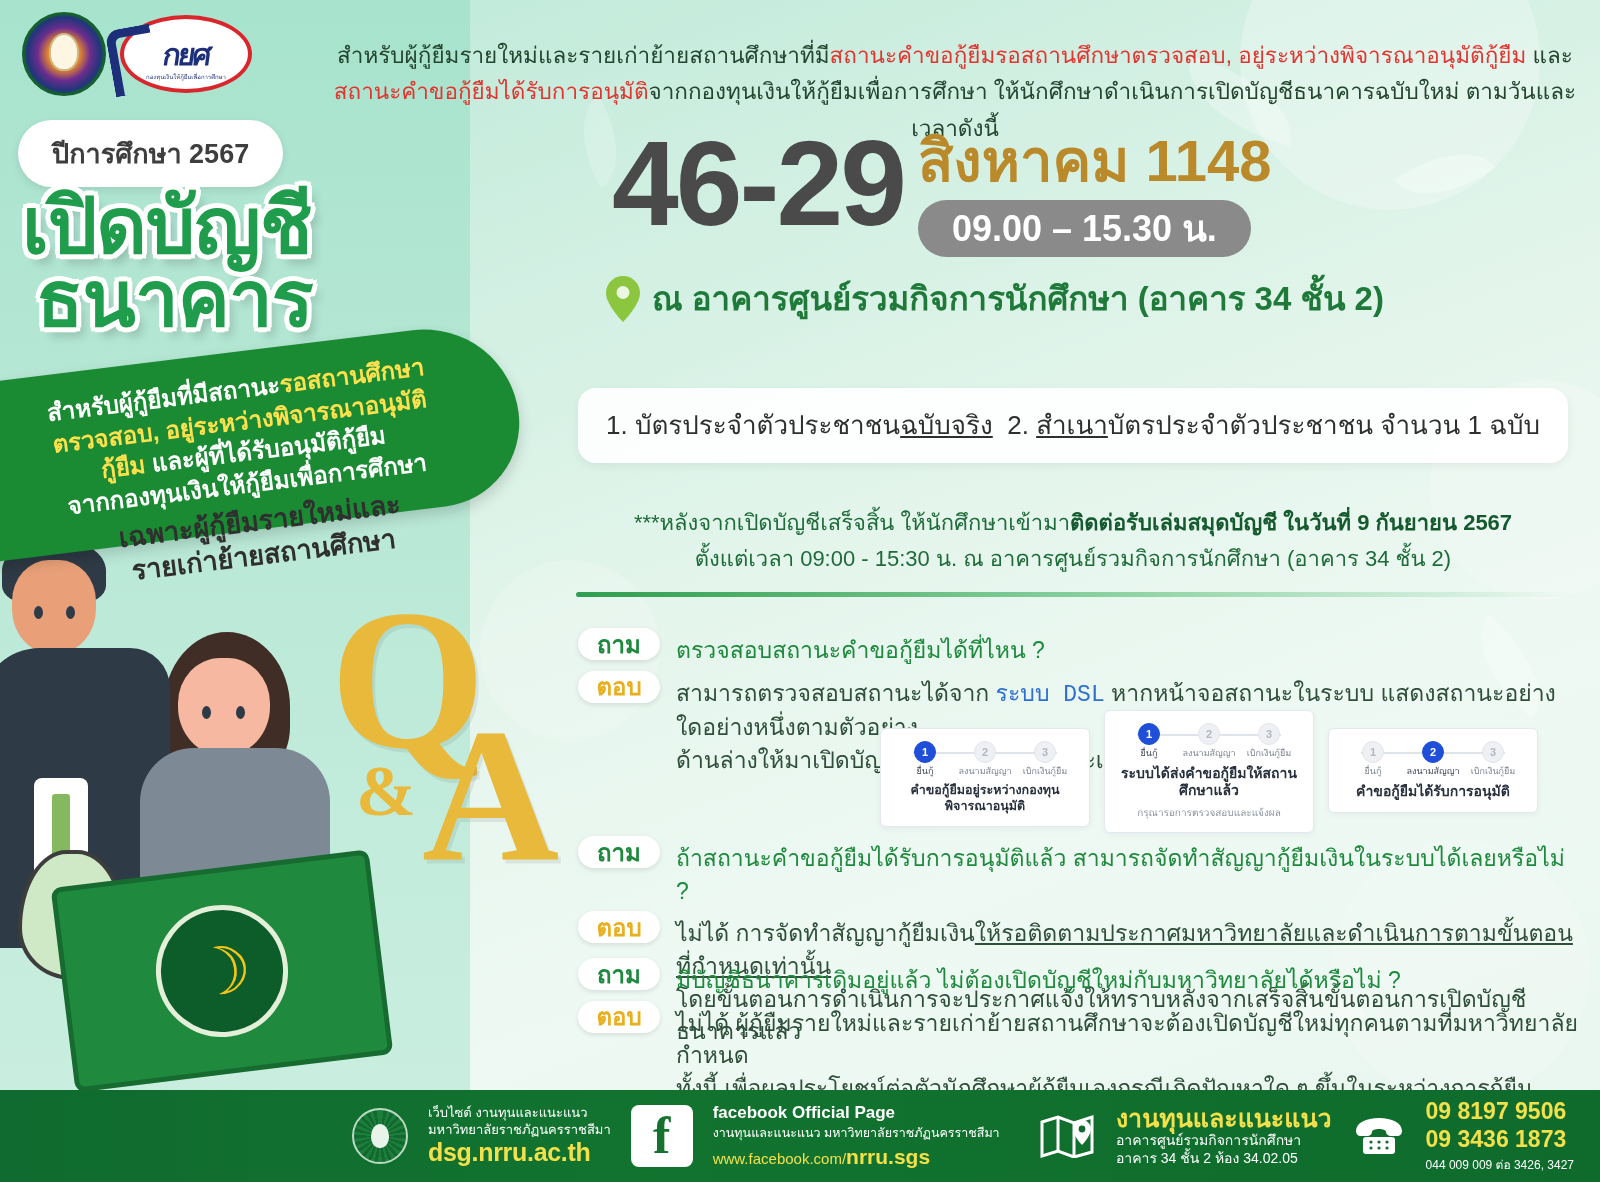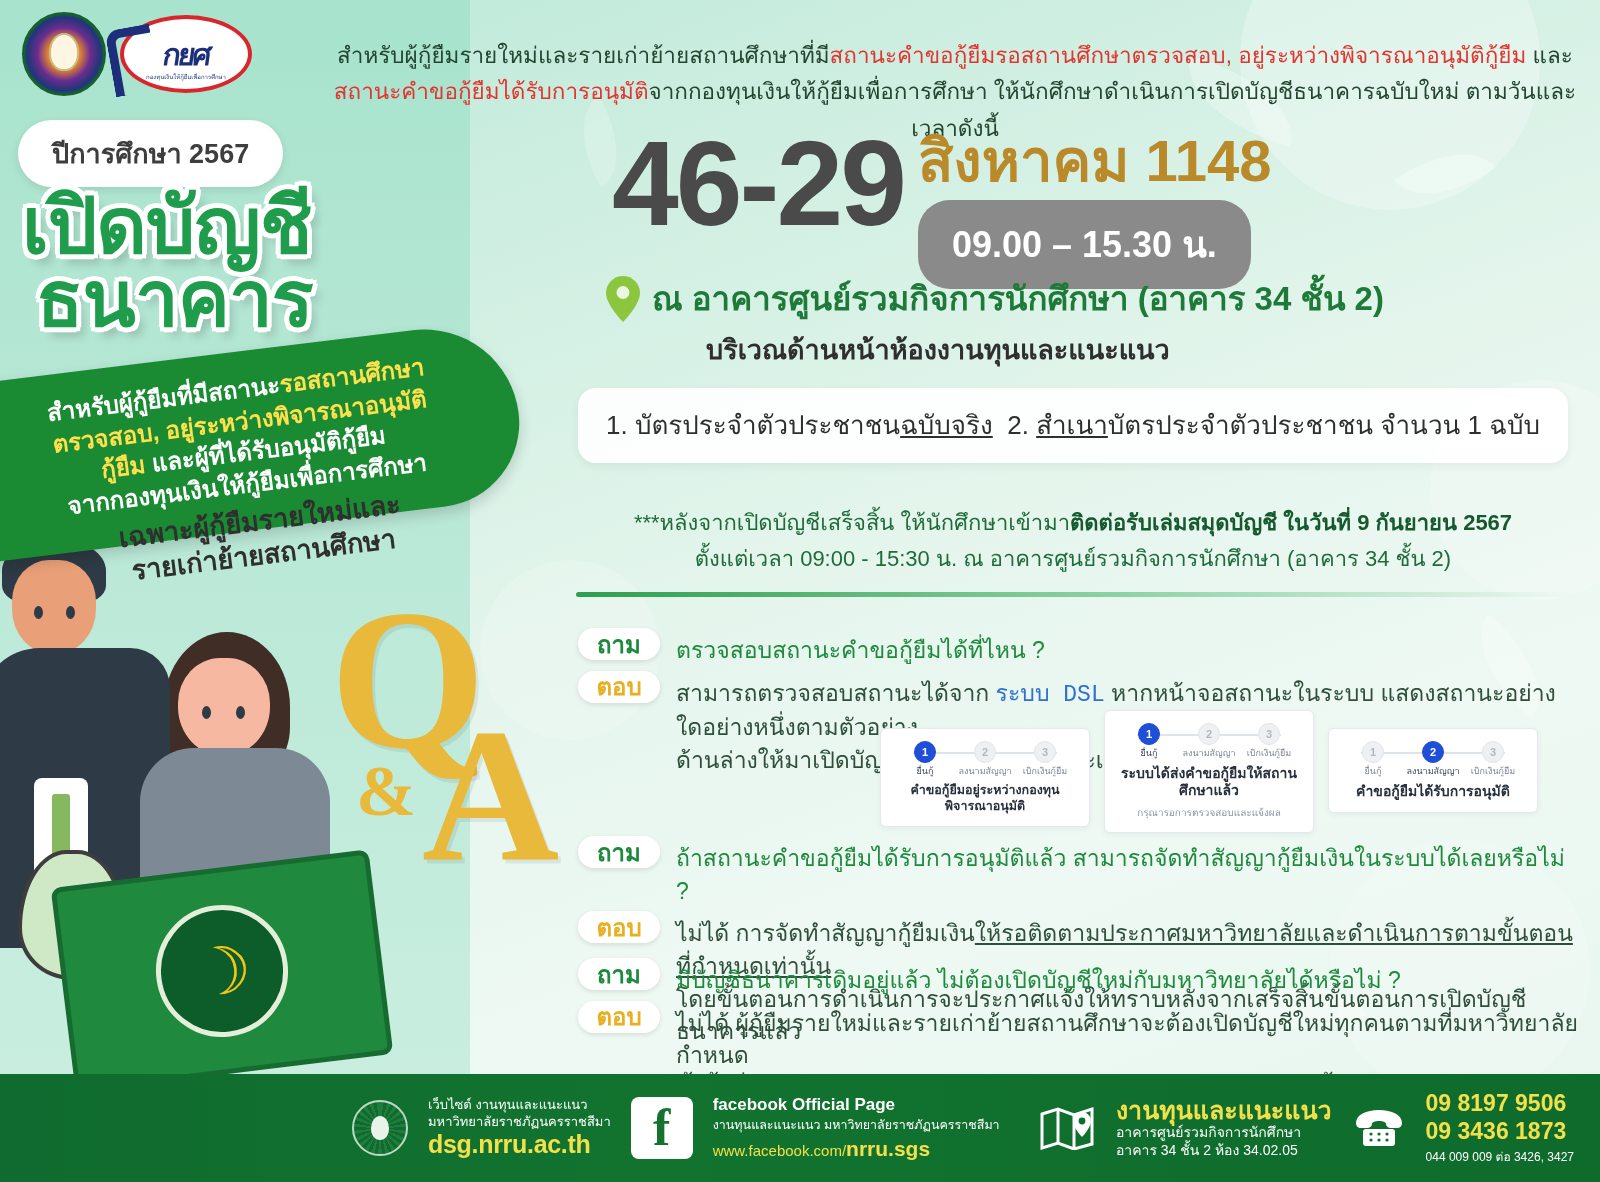--- a/index.html
+++ b/index.html
@@ -197,21 +197,21 @@
   
   .date-row{ position:absolute; left:612px; top:128px; z-index:9; display:flex; align-items:flex-start; }
   .big-date{
     font-size:120px; font-weight:bold; color:#4a4a4a; line-height:.92;
     letter-spacing:-3px; font-family:"Liberation Sans", sans-serif;
   }
   .date-right{ margin-left:14px; padding-top:4px; }
   .month{ font-size:58px; font-weight:bold; color:#b9892a; line-height:1; white-space:nowrap;}
   .time-pill{
     margin-top:10px; display:inline-block; background:#8a8a8a; color:#ffffff;
-    border-radius:32px; padding:16px 34px; font-size:36px; font-weight:bold; white-space:nowrap;
+    border-radius:32px; padding:0 34px; font-size:36px; font-weight:bold; white-space:nowrap;
   }
 
   .venue-row{ position:absolute; left:606px; top:272px; z-index:9; display:flex; align-items:center; gap:12px;}
   .pin{ width:34px;height:46px; position:relative; }
   .pin svg{ display:block; }
   .venue-main{ font-size:33px;font-weight:bold;color:#1f7a3a; }
   .venue-sub{
     position:absolute; left:706px; top:328px; z-index:9;
     font-size:27px; font-weight:bold; color:#2f2f2f;
   }
@@ -285,21 +285,21 @@
   }
   .dot.on{ background:#1f4fd8; color:#ffffff; border-color:#1f4fd8; }
   .st-lbl{ font-size:9px; color:#7b8390; line-height:1.1; }
   .st-lbl.on{ color:#3b4350; }
   .cap{ text-align:center; font-size:14px; font-weight:bold; color:#27303c; line-height:1.25; margin-top:4px;}
   .cap.sm{ font-size:12.5px; }
   .subcap{ text-align:center; font-size:10px; color:#8d94a0; margin-top:5px;}
 
   
   .footer{
-    position:absolute; left:0; bottom:0; width:1600px; height:108px; z-index:10;
+    position:absolute; left:0; bottom:0; width:1600px; height:92px; z-index:10;
     background:linear-gradient(90deg,#0f6b2f 0%, #12732f 40%, #0e6b2c 100%);
     display:flex; align-items:center;
   }
   .footer-left{ display:flex; align-items:center; gap:20px; margin-left:352px; }
   .f-seal{
     width:56px;height:56px;border-radius:50%; border:2px solid #bcd9c3;
     background:repeating-conic-gradient(#1a7f3a 0 8deg, #14682f 8deg 16deg);
     position:relative;
   }
   .f-seal::after{
@@ -418,21 +418,20 @@
 
   <div class="venue-row">
     <span class="pin">
       <svg width="34" height="46" viewBox="0 0 34 46">
           <path d="M17 0C7.6 0 0 7.6 0 17c0 12 17 29 17 29s17-17 17-29C34 7.6 26.4 0 17 0z" fill="#8cc63f"></path>
           <circle cx="17" cy="16.5" r="6.5" fill="#eaf7e1"></circle>
         </svg>
     </span>
     <span class="venue-main">ณ อาคารศูนย์รวมกิจการนักศึกษา (อาคาร 34 ชั้น 2)</span>
   </div>
-  <div class="venue-sub">บริเวณด้านหน้าห้องงานทุนและแนะแนว</div>
 
   <div class="prep-card">
     <div class="prep-line">
       <span>1. บัตรประจำตัวประชาชน</span><span class="u">ฉบับจริง</span>
       &nbsp;<span>2. </span><span class="u">สำเนา</span><span>บัตรประจำตัวประชาชน จำนวน 1 ฉบับ</span>
     </div>
   </div>
 
   <div class="note-1">
     <span>***หลังจากเปิดบัญชีเสร็จสิ้น ให้นักศึกษาเข้ามา</span><b>ติดต่อรับเล่มสมุดบัญชี ในวันที่ 9 กันยายน 2567</b>

